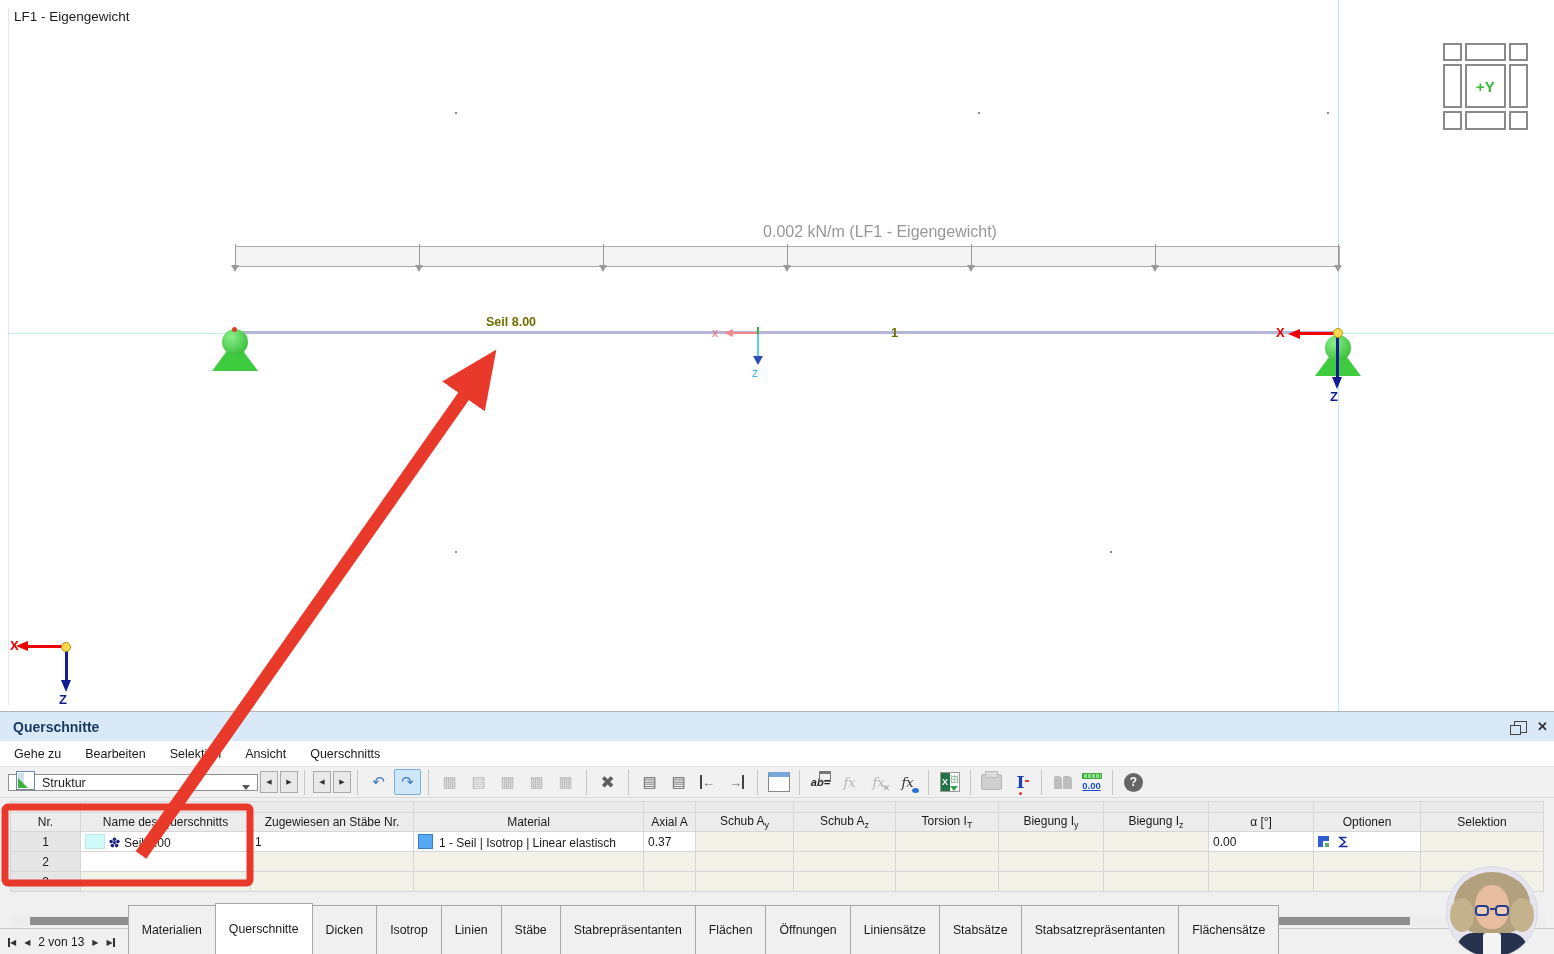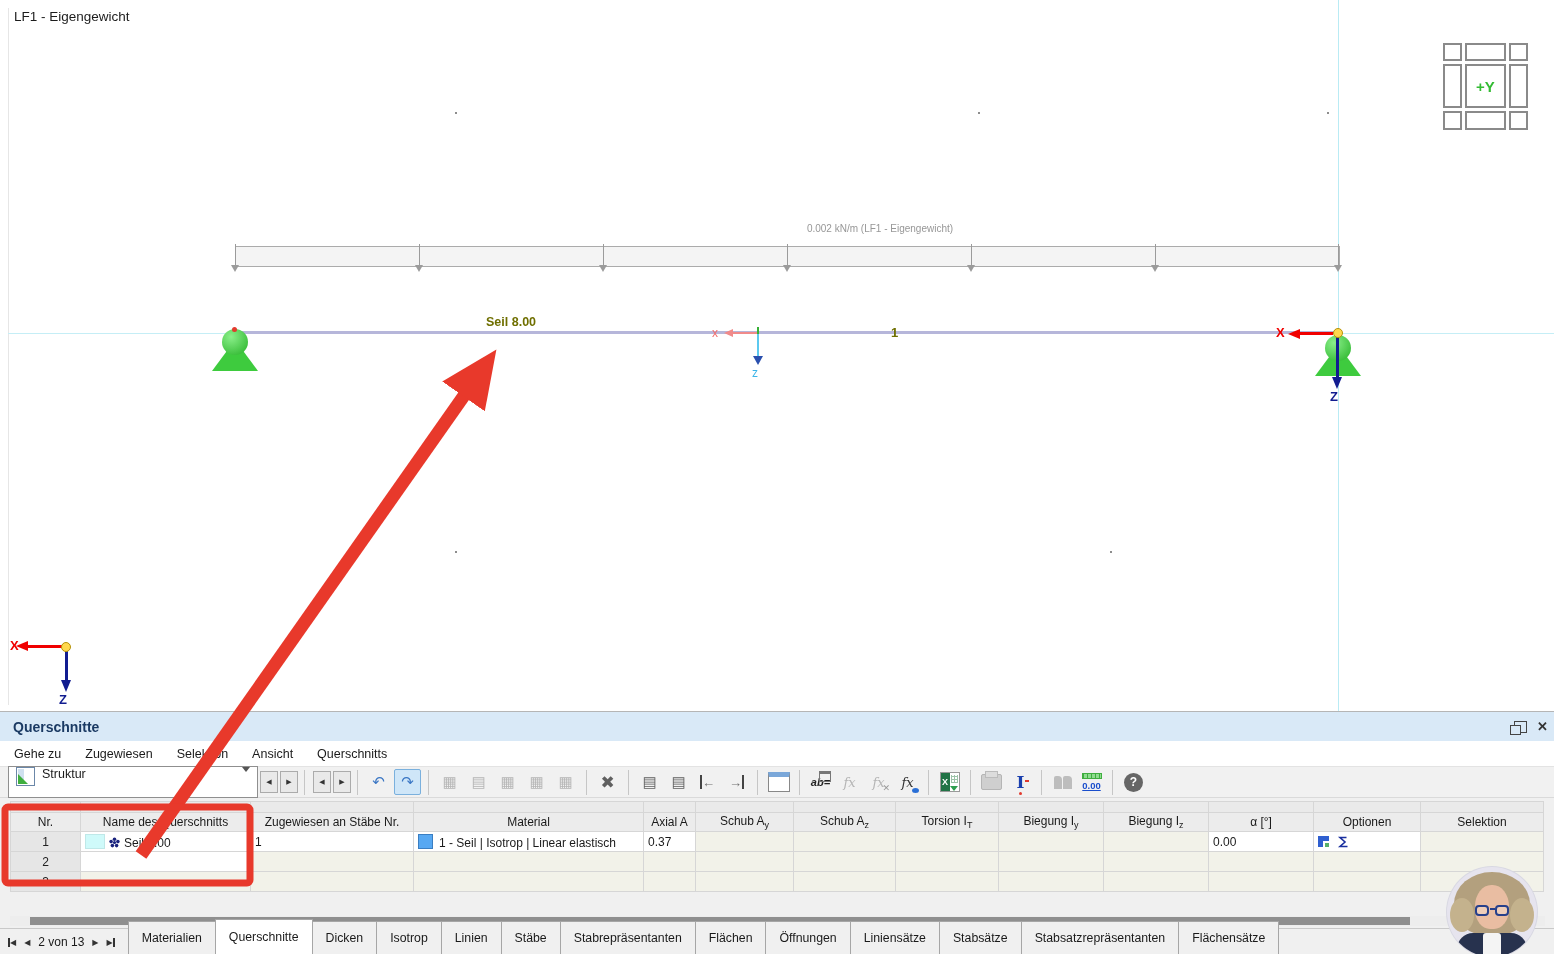--- a/index.html
+++ b/index.html
@@ -6,21 +6,21 @@
   body{width:1554px;height:954px;overflow:hidden;position:relative;background:#fff;
        font-family:"Liberation Sans",sans-serif;color:#1a1a1a;-webkit-font-smoothing:antialiased;}
   
   .viewport{position:absolute;left:0;top:0;width:1554px;height:561px;background:#fff;}
   .vp-title{position:absolute;left:14px;top:9px;font-size:13.5px;color:#1c1c1c;}
   .vp-leftline{position:absolute;left:8px;top:8px;width:1px;height:697px;background:#e6e6e6;}
   .cross-v{position:absolute;left:1338px;top:0;width:1px;height:711px;background:#b9ebf4;}
   .cross-h{position:absolute;left:8px;top:333px;width:1546px;height:1px;background:#c5eef6;}
   .gdot{position:absolute;width:2px;height:2px;background:#8d8d8d;}
   .load-band{position:absolute;left:235px;top:246px;width:1105px;height:21px;background:#f4f4f4;border:1px solid #ababab;box-sizing:border-box;}
-  .load-label{position:absolute;left:690px;top:223px;width:380px;text-align:center;font-size:10px;color:#979797;}
+  .load-label{position:absolute;left:690px;top:223px;width:380px;text-align:center;font-size:16px;color:#979797;}
   .load-arrow{position:absolute;top:243px;width:9px;height:30px;}
   .load-arrow .sh{position:absolute;left:4px;top:1px;width:1px;height:23px;background:#9b9b9b;}
   .load-arrow .hd{position:absolute;left:0;top:22px;width:0;height:0;border-left:4px solid transparent;border-right:4px solid transparent;border-top:7px solid #9b9b9b;}
   .beam{position:absolute;left:235px;top:331px;width:1104px;height:3px;background:#b6b6da;}
   .member-name{position:absolute;left:486px;top:315px;font-size:12.5px;font-weight:bold;color:#6f6f00;}
   .member-no{position:absolute;left:891px;top:325px;font-size:13px;font-weight:bold;color:#6f6f00;}
   
   .lx-shaft{position:absolute;left:733px;top:332px;width:25px;height:2px;background:#f08a8a;}
   .lx-head{position:absolute;left:724px;top:329px;width:0;height:0;border-top:4px solid transparent;border-bottom:4px solid transparent;border-right:9px solid #f08a8a;}
   .lx-label{position:absolute;left:712px;top:326px;font-size:12px;color:#f26d6d;}
@@ -47,21 +47,21 @@
   .panel{position:absolute;left:0;top:711px;width:1554px;height:243px;background:#f0f0f0;border-top:1px solid #b5b5b5;box-sizing:border-box;}
   .p-titlebar{position:absolute;left:0;top:0;width:1554px;height:29px;background:#d9e9f7;display:flex;align-items:center;padding-left:13px;box-sizing:border-box;}
   .p-title{font-size:14px;font-weight:bold;color:#1b3a63;}
   .p-ticons{margin-left:auto;display:flex;align-items:center;gap:10px;padding-right:6px;}
   .float-ic{position:relative;width:11px;height:10px;border:1.5px solid #444;background:#d9e9f7;}
   .float-ic::before{content:"";position:absolute;left:-5px;top:3px;width:9px;height:8px;border:1.5px solid #444;background:#d9e9f7;}
   .close-ic{font-size:13px;color:#333;font-weight:bold;}
   .p-menubar{position:absolute;left:0;top:29px;width:1554px;height:25px;background:#fff;display:flex;align-items:center;gap:24px;padding-left:14px;box-sizing:border-box;font-size:12.5px;}
   .p-menubar span{cursor:default;text-align:center;}
   .p-toolbar{position:absolute;left:0;top:54px;width:1554px;height:32px;background:#f1f1f1;border-top:1px solid #e3e3e3;border-bottom:1px solid #dadada;box-sizing:border-box;display:flex;align-items:center;padding-left:8px;}
-  .combo{height:32px;background:#fff;border:1px solid #8f8f8f;box-sizing:border-box;display:flex;align-items:flex-start;gap:7px;padding:0 7px;font-size:12.5px;}
+  .combo{height:17px;background:#fff;border:1px solid #8f8f8f;box-sizing:border-box;display:flex;align-items:flex-end;gap:7px;padding:0 7px;font-size:12.5px;}
   .caret{width:0;height:0;border-left:4px solid transparent;border-right:4px solid transparent;border-top:5px solid #555;margin-left:auto;}
   .mini{width:18px;height:22px;background:#e9e9e9;border:1px solid #ababab;box-sizing:border-box;display:flex;align-items:center;justify-content:center;font-size:7px;color:#333;margin-left:2px;}
   .vsep{width:1px;height:25px;background:#c6c6c6;margin:0 6px;}
   .tbtn{width:27px;height:26px;display:flex;align-items:center;justify-content:center;font-size:15px;color:#3a76c4;position:relative;margin:0 1px;}
   .tbtn.active{background:#cfe6f8;border:1px solid #7ab0dd;box-sizing:border-box;border-radius:2px;}
   .tbtn.gray{color:#b5b5b5;}
   .tbtn.dark{color:#606060;}
   .tbtn .ov{position:absolute;right:2px;bottom:2px;font-size:9px;color:#8a8a8a;}
   .fx{font-family:"DejaVu Serif",serif;font-style:italic;font-size:13px;}
   .abeq{font-size:11px;font-weight:bold;font-style:italic;color:#222;}
@@ -102,21 +102,21 @@
   .opt-ic1{display:inline-block;width:11px;height:11px;background:#2f5fd0;position:relative;vertical-align:-1px;margin-right:8px;}
   .opt-ic1::before{content:"";position:absolute;right:0;bottom:0;width:6px;height:6px;background:#fff;}
   .opt-ic1::after{content:"";position:absolute;right:0;bottom:0;width:4px;height:4px;background:#57b06a;}
   .hscroll{position:absolute;left:10px;top:204px;width:1535px;height:10px;background:#ededed;}
   .hthumb{position:absolute;left:20px;top:1px;width:1380px;height:8px;background:#8f8f8f;}
   
   .tabbar{position:absolute;left:0;top:216px;width:1554px;height:27px;background:#f0f0f0;border-top:1px solid #c9c9c9;display:flex;align-items:flex-end;padding-left:8px;box-sizing:border-box;}
   .pager{display:flex;align-items:center;gap:8px;font-size:12px;height:26px;margin-right:14px;}
   .pbtn{display:flex;align-items:center;font-size:8px;color:#333;}
   .pbtn .bar{width:2px;height:9px;background:#333;}
-  .tab{height:25px;line-height:25px;padding:4px 13px;font-size:12.3px;background:#f0f0f0;border:1px solid #a6a6a6;border-bottom:none;margin-left:-1px;cursor:default;}
+  .tab{height:25px;line-height:25px;padding:12px 13px;font-size:12.3px;background:#f0f0f0;border:1px solid #a6a6a6;border-bottom:none;margin-left:-1px;cursor:default;}
   .tab.active{background:#fff;height:27px;line-height:27px;position:relative;z-index:2;}
   
   .avatar{position:absolute;left:1447px;top:867px;width:90px;height:90px;border-radius:50%;overflow:hidden;background:#e6e4ee;box-shadow:0 0 0 1px #d8d8e2;z-index:45;}
   .av-hair{position:absolute;left:7px;top:5px;width:76px;height:64px;border-radius:50% 50% 46% 46%;background:#b3a07e;}
   .av-hair::before{content:"";position:absolute;left:-4px;top:26px;width:24px;height:34px;border-radius:50%;background:#c4b28d;}
   .av-hair::after{content:"";position:absolute;right:-4px;top:26px;width:24px;height:34px;border-radius:50%;background:#c4b28d;}
   .av-face{position:absolute;left:28px;top:18px;width:34px;height:44px;border-radius:48% 48% 44% 44%;background:#e9bda2;}
   .av-lens{position:absolute;top:38px;width:14px;height:11px;border:2px solid #27408b;border-radius:4px;background:rgba(255,255,255,.25);box-sizing:border-box;}
   .av-bridge{position:absolute;left:43px;top:41px;width:5px;height:2px;background:#27408b;}
   .av-body{position:absolute;left:10px;top:66px;width:70px;height:26px;background:#27324e;border-radius:16px 16px 0 0;}
@@ -220,21 +220,21 @@
   <div class="p-titlebar">
     <span class="p-title">Querschnitte</span>
     <span class="p-ticons">
       <span class="float-ic"></span>
       <span class="close-ic">✕</span>
     </span>
   </div>
 
   <div class="p-menubar">
     <span>Gehe zu</span>
-    <span>Zugewiesen</span>
+    <span>Bearbeiten</span>
     <span>Selektion</span>
     <span>Ansicht</span>
     <span>Querschnitts</span>
   </div>
 
   <div class="p-toolbar">
     <div class="combo" style="width:250px">
       <span class="sicon1"></span>
       <span>Struktur</span>
       <span class="caret"></span>

